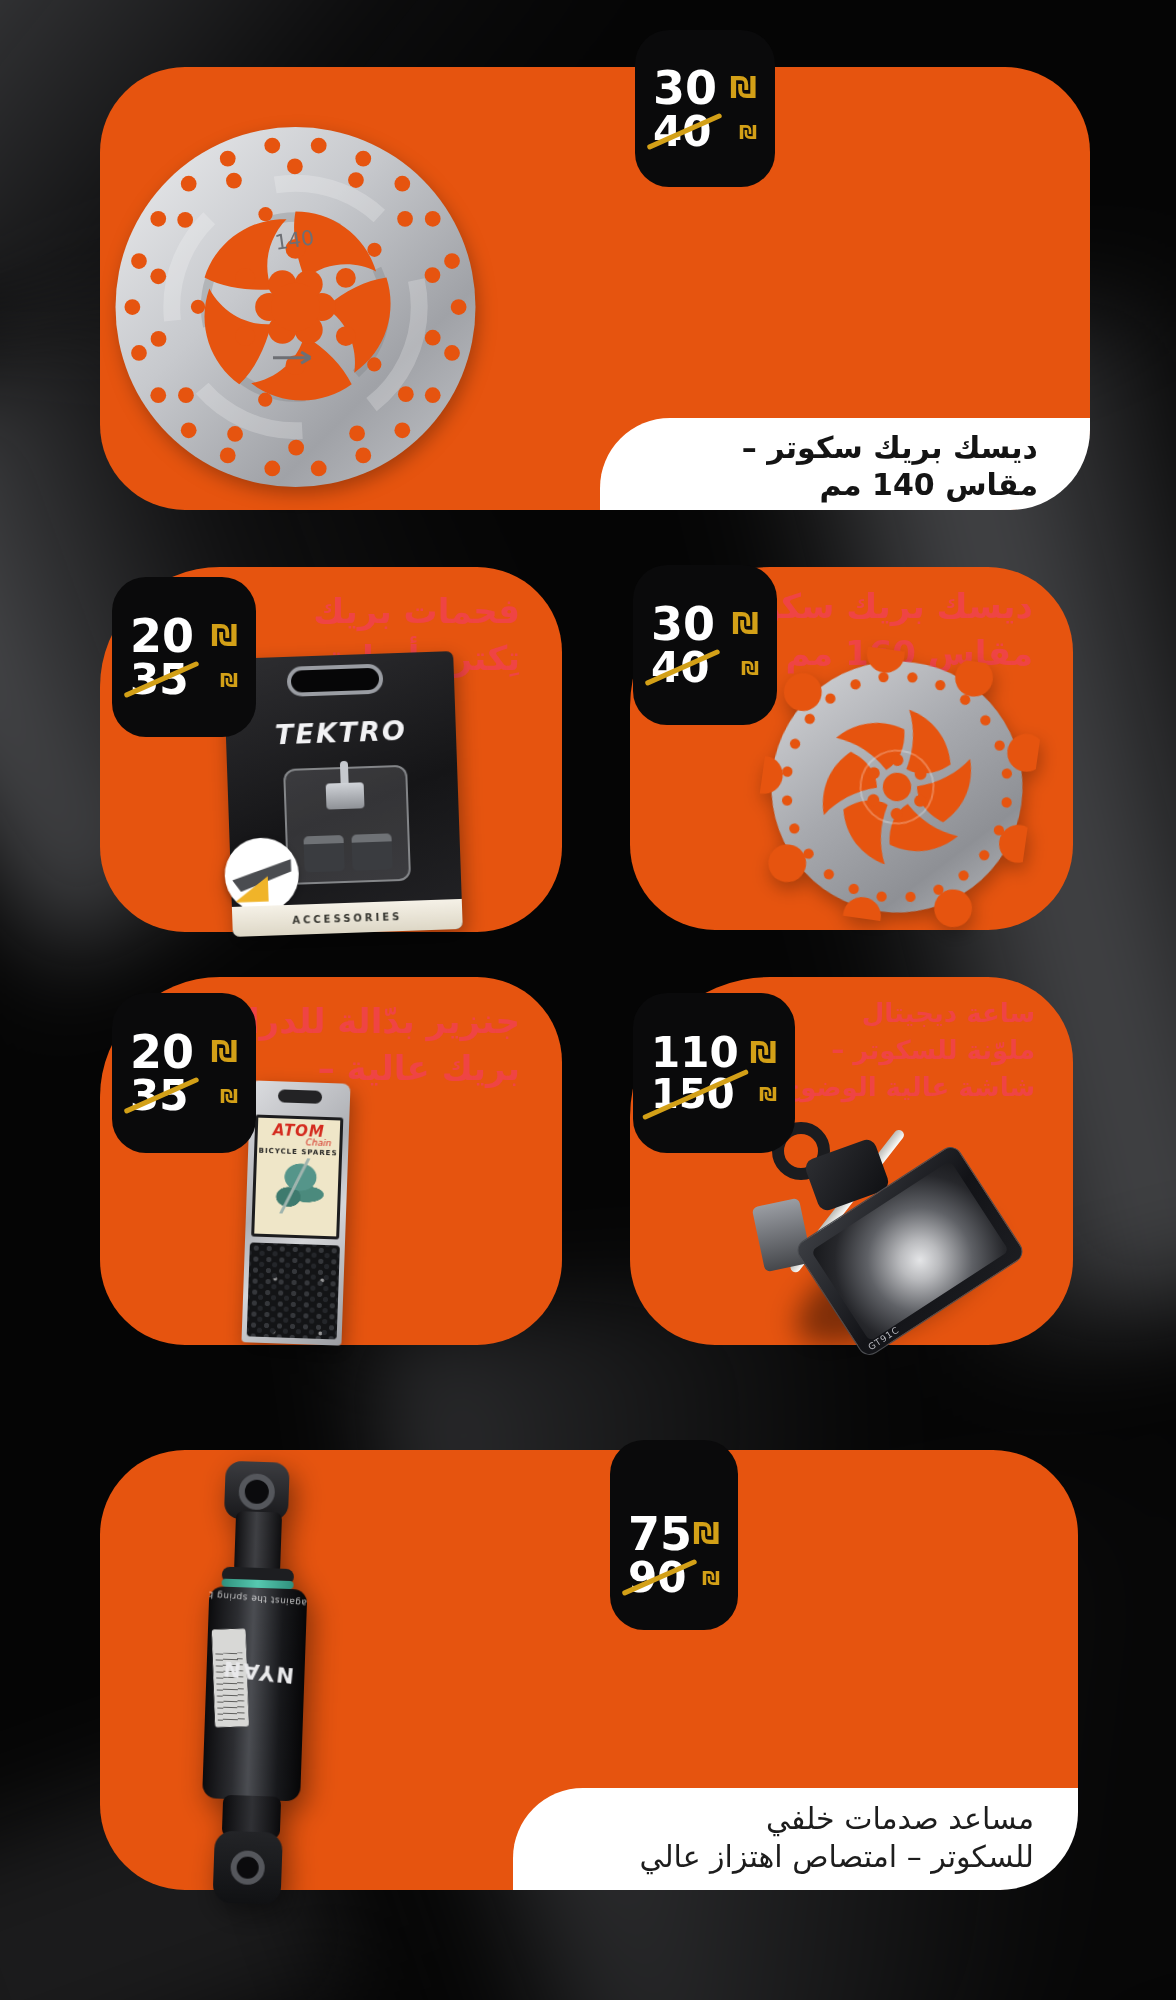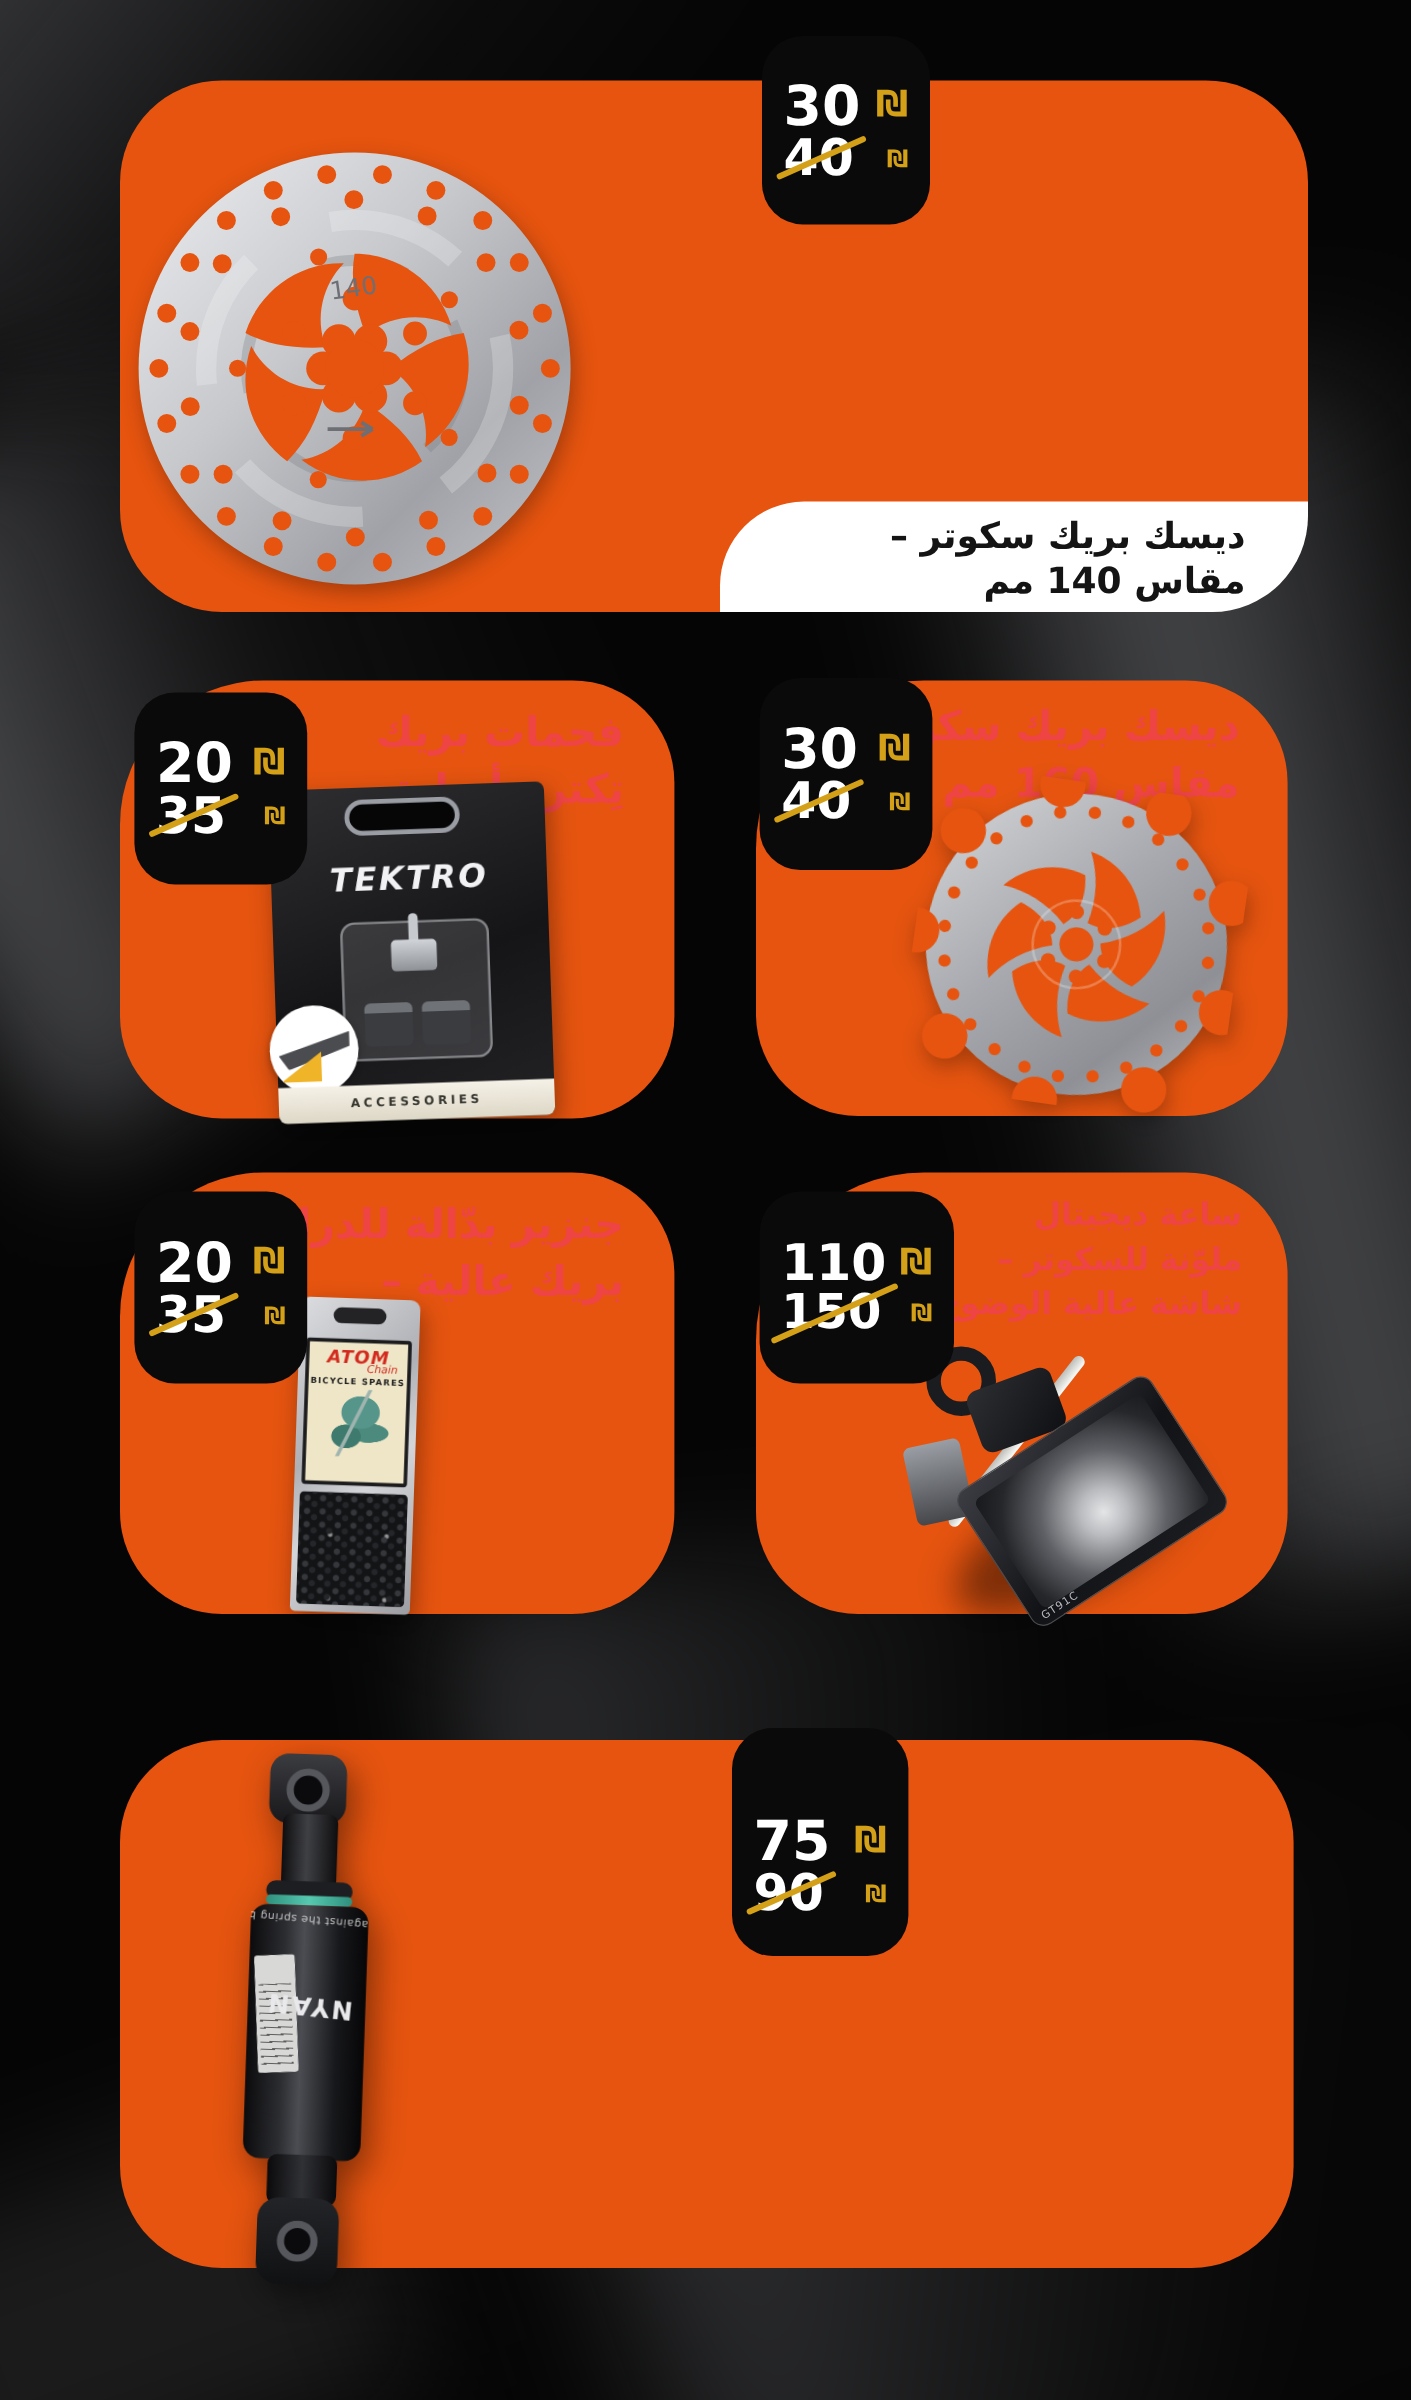--- a/index.html
+++ b/index.html
@@ -428,25 +428,29 @@
       <div class="sa-note">against the spring bef</div>
       <div class="sa-label"></div>
       <div class="sa-brand">NYAN</div>
     </div>
     <div class="sa-taper"></div>
     <div class="sa-eye-bot">
       <div class="sa-hole" style="left:17px;top:19px;width:34px;height:34px;"></div>
     </div>
   </div>
 
-  <div class="badge" style="left:610px;top:1440px;width:147px;height:190px;padding-top:52px;">
+  <div class="badge" style="left:610px;top:1440px;width:128px;height:190px;padding-top:52px;">
     <div class="price-row">
       <span class="p-new">75</span>
       <span class="sh-new">₪</span>
     </div>
     <div class="price-row">
       <span class="p-old">90</span>
       <span class="sh-old">₪</span>
     </div>
   </div>
 
+  <div class="wlabel light" style="left:513px;top:1788px;width:565px;height:102px;border-radius:70px 0 78px 0;">
+    <span>مساعد صدمات خلفي</span>
+    <span>للسكوتر – امتصاص اهتزاز عالي</span>
+  </div>
 
 </div>
 
 </body></html>

